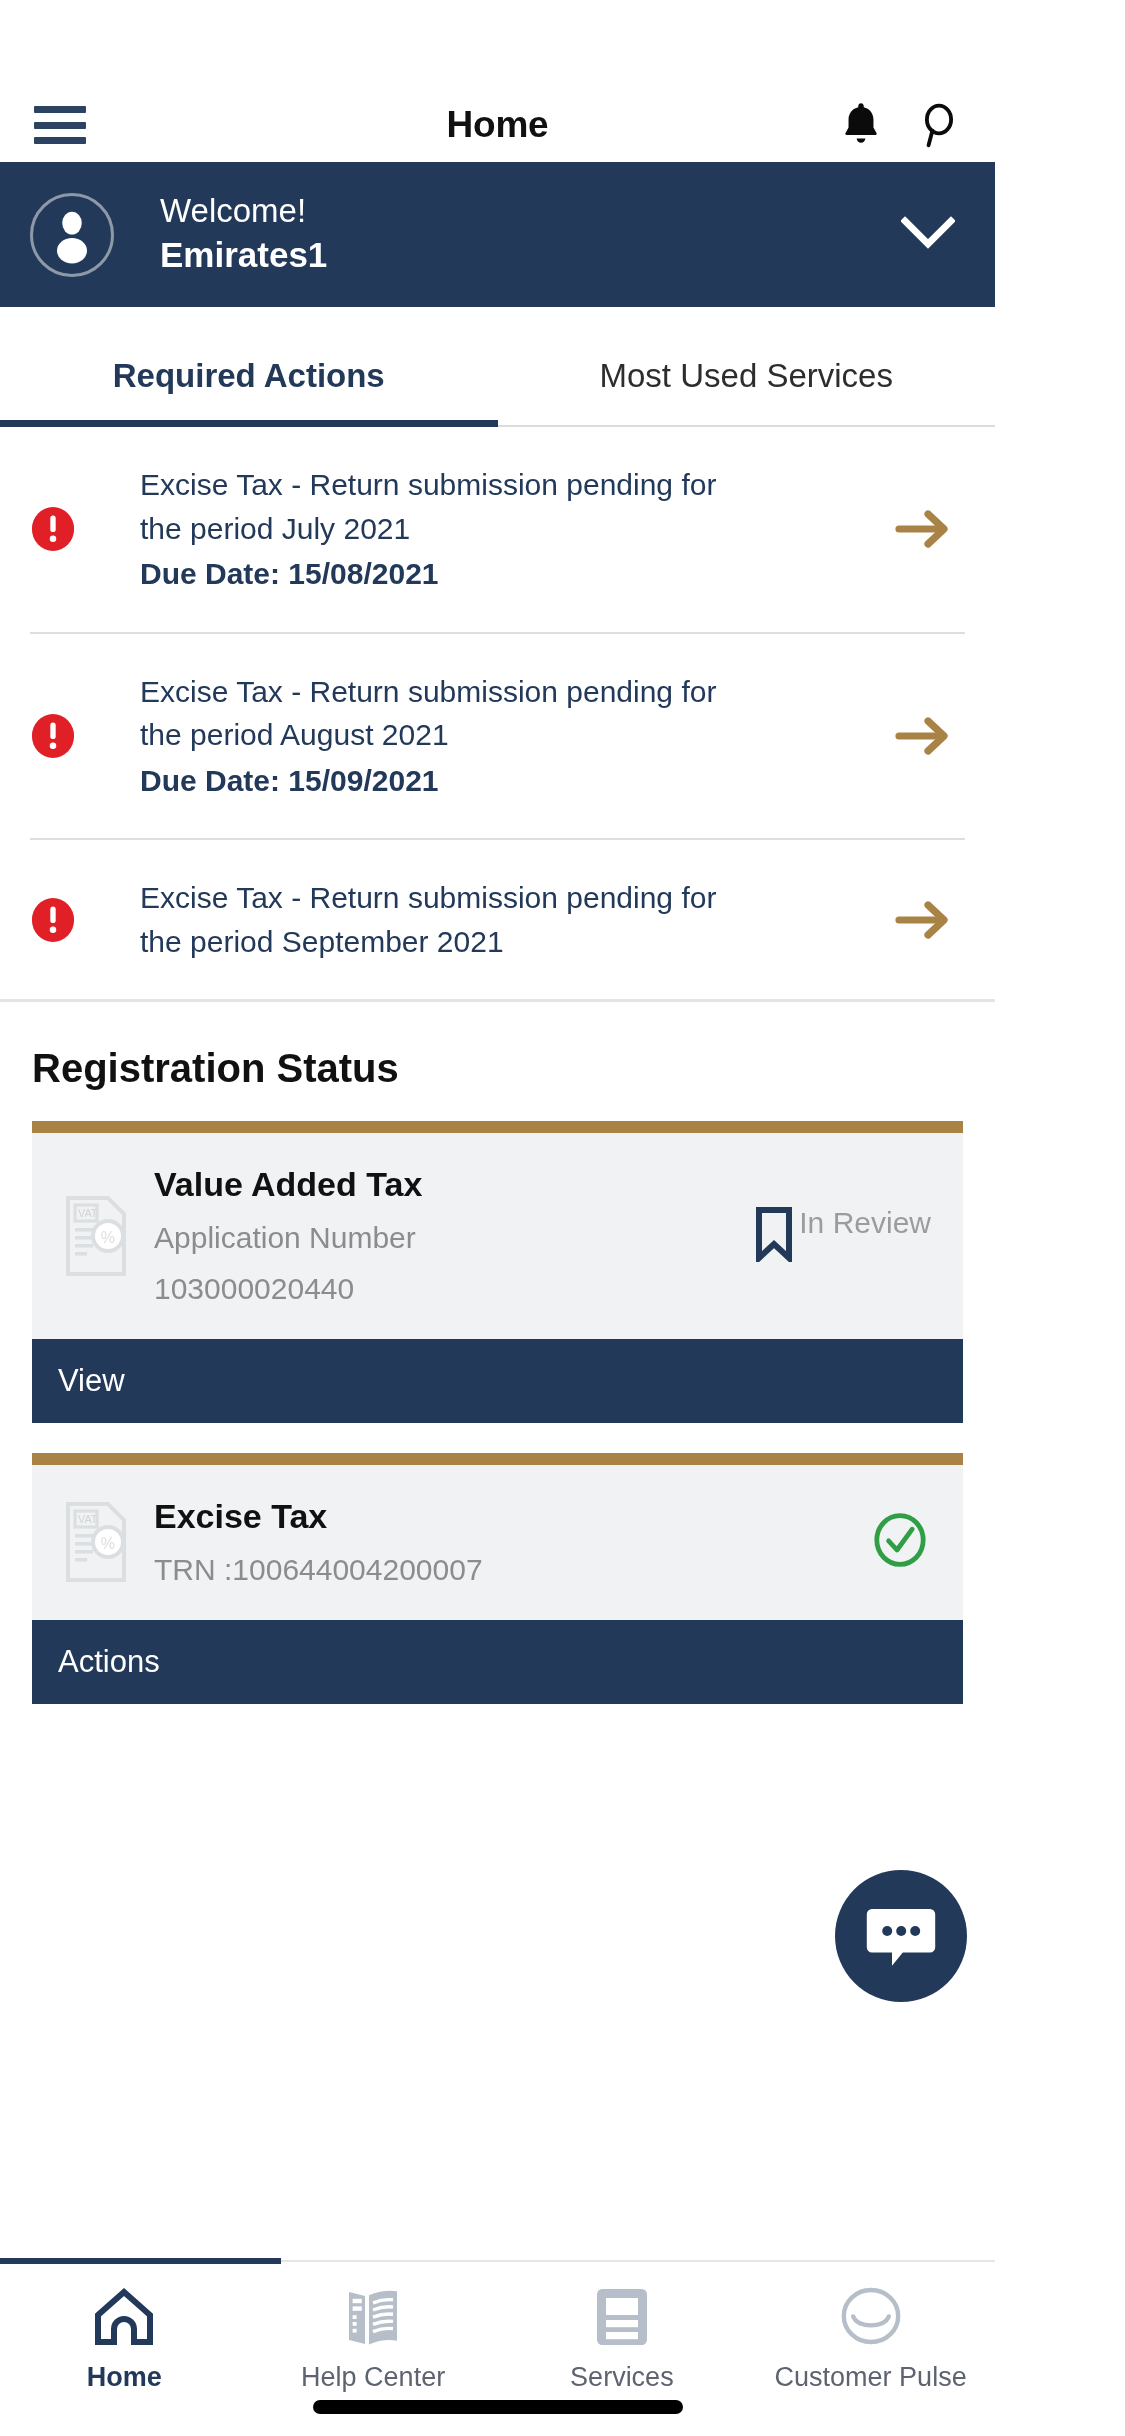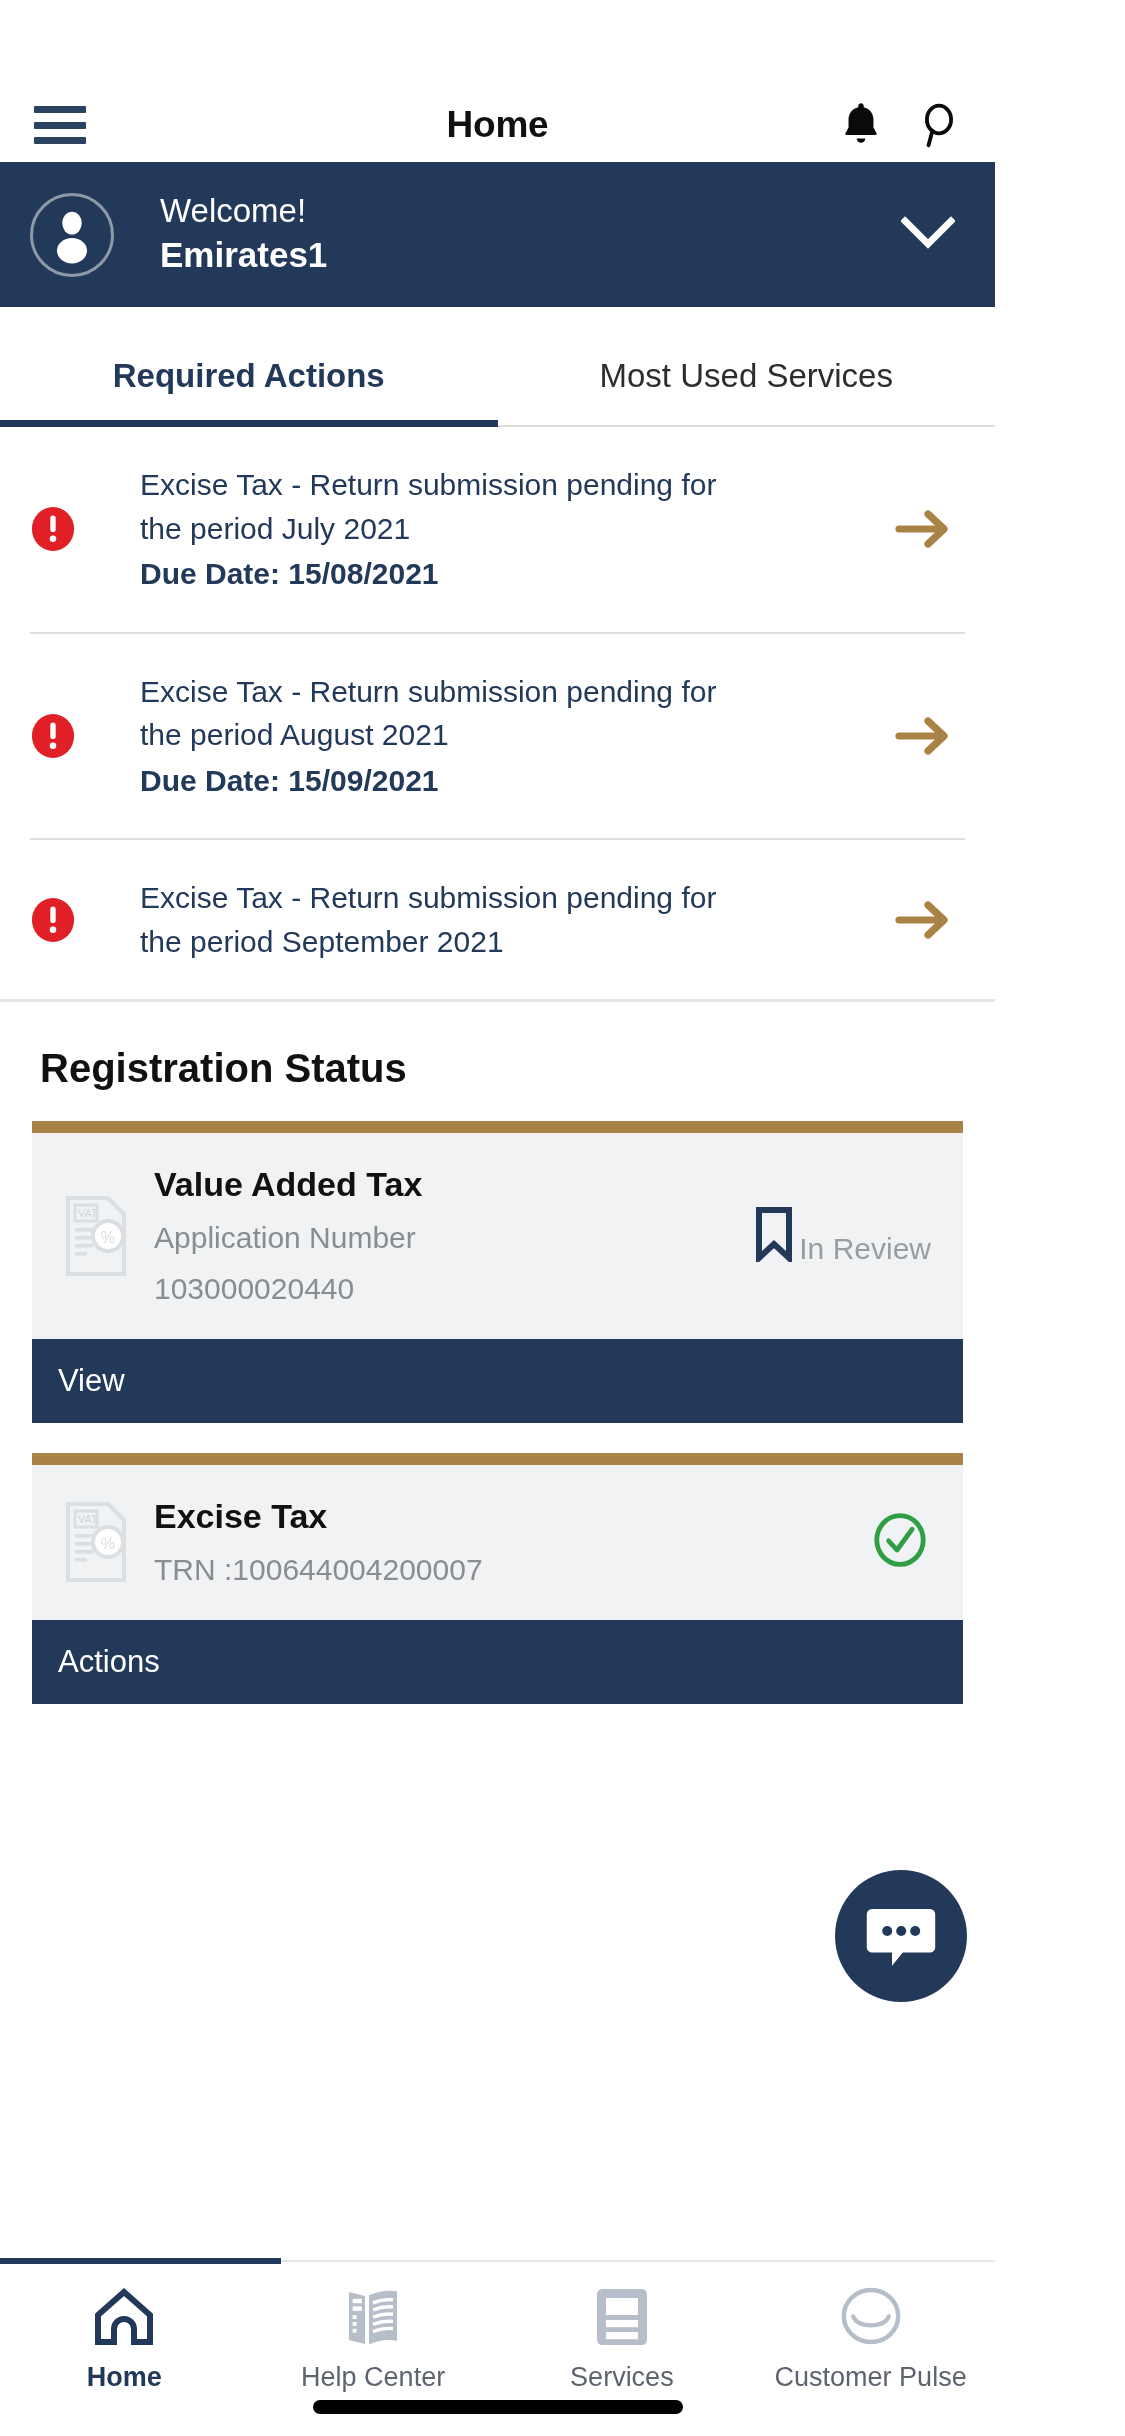--- a/index.html
+++ b/index.html
@@ -72,34 +72,34 @@
   }
   .alert-ic { flex:0 0 auto; width: 46px; display:flex; align-items:center; justify-content:center; }
   .action-text { flex:1; margin-left: 24px; padding-right: 20px; }
   .action-line { font-size: 30px; color:#23395a; line-height: 1.45; }
   .action-due { font-size: 30px; color:#23395a; font-weight: bold; line-height: 1.45; margin-top:2px; }
   .arrow-ic { flex:0 0 auto; width: 60px; display:flex; align-items:center; justify-content:center; cursor:pointer; }
   .row-sep { height:2px; background:#dedede; margin: 0 30px; }
   .section-sep { height:3px; background:#e4e4e4; }
 
   
-  .reg-title { font-size: 40px; font-weight: bold; color:#111; padding: 44px 32px 30px 40px; border-radius: 29px; }
+  .reg-title { font-size: 40px; font-weight: bold; color:#111; padding: 44px 32px 30px 32px; border-radius: 29px; }
 
   .reg-card { margin: 0 32px 30px 32px; }
   .card-topbar { height: 12px; background:#a98345; }
   .card-body {
     background:#f1f2f3; display:flex; align-items:center;
     padding: 30px 26px 30px 28px;
     min-height: 150px;
   }
   .doc-ic { flex:0 0 auto; width: 72px; display:flex; align-items:center; justify-content:center; }
   .card-main { flex:1; margin-left: 22px; }
   .card-title { font-size: 34px; font-weight:bold; color:#111; line-height:1.25; }
   .card-sub { font-size: 30px; color:#8a8d90; line-height:1.33; margin-top: 12px; }
-  .card-status { flex:0 0 auto; display:flex; align-items:flex-end; gap: 4px; padding-right: 6px; }
+  .card-status { flex:0 0 auto; display:flex; align-items:flex-start; gap: 4px; padding-right: 6px; }
   .card-status-label { font-size: 30px; color:#9a9da0; }
   .card-action { background:#23395a; color:#fff; font-size: 31px; padding: 24px 26px; cursor:pointer; }
 
   
   .fab {
     position:absolute; right: 28px; top: 1870px;
     width: 132px; height: 132px; border-radius:50%;
     background:#23395a; display:flex; align-items:center; justify-content:center;
     cursor:pointer; z-index: 40;
   }

